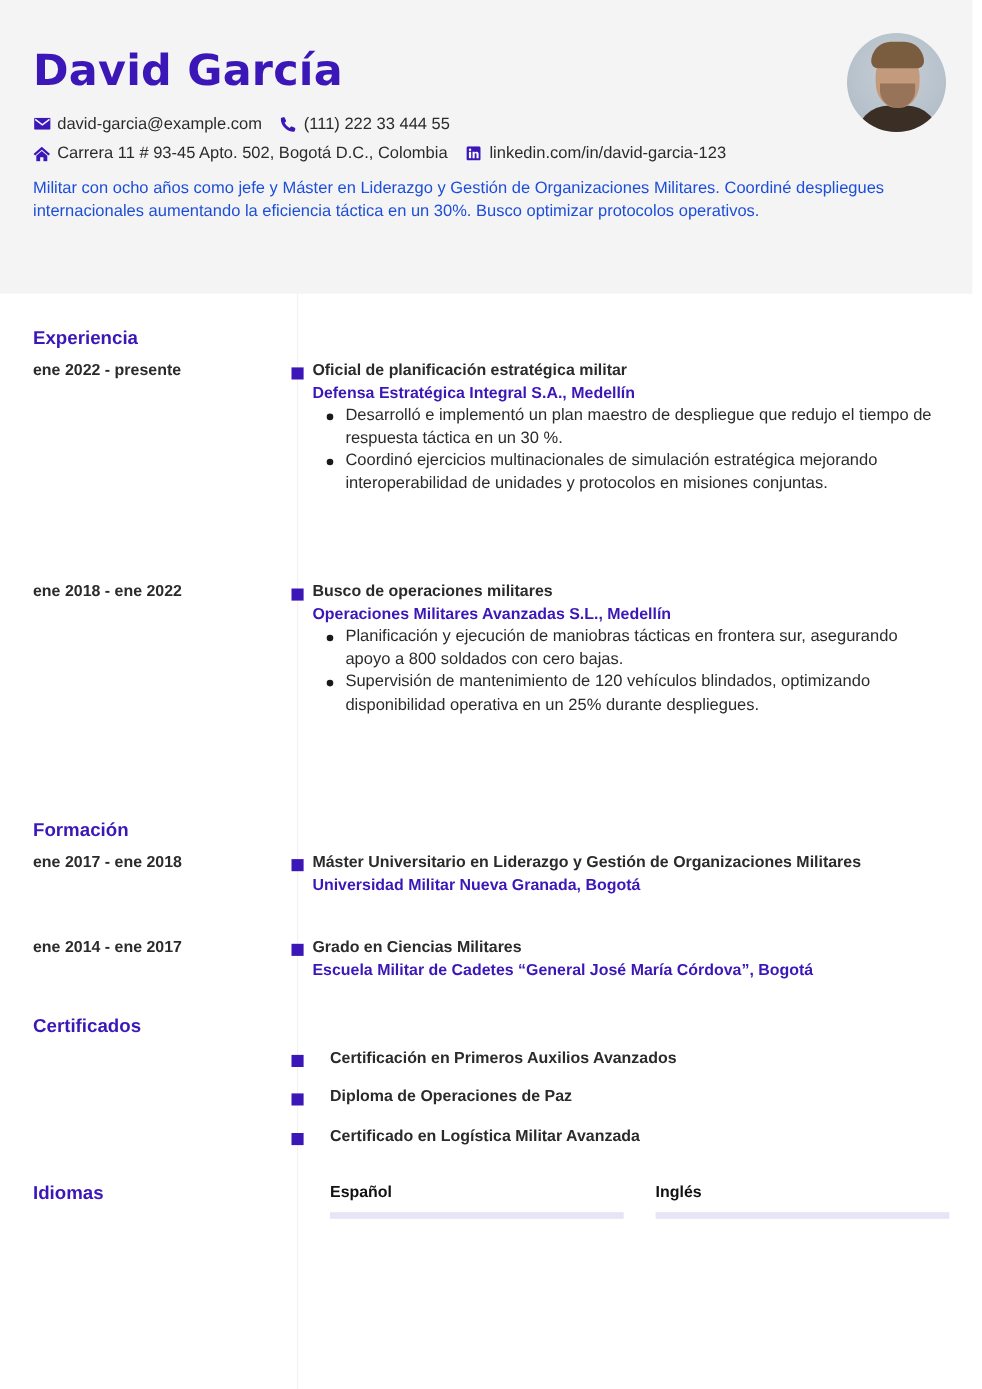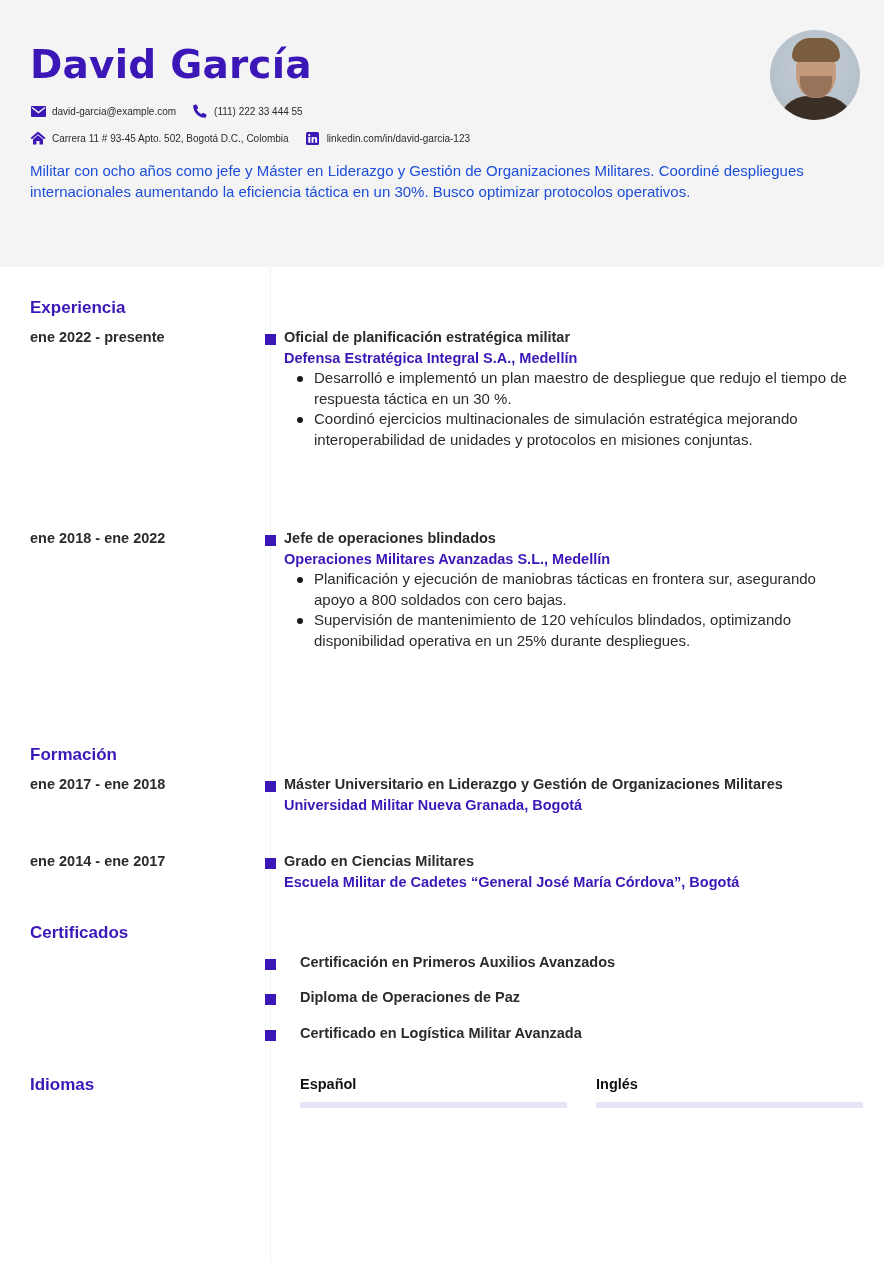--- a/index.html
+++ b/index.html
@@ -23,21 +23,21 @@
   .photo {
     position: absolute; left: 770px; top: 30px; width: 90px; height: 90px;
     border-radius: 50%; overflow: hidden;
     background: radial-gradient(circle at 50% 40%, #c9cfd6 0%, #b7c2cc 60%, #aab5bf 100%);
   }
   .photo .hair { position: absolute; left: 22px; top: 8px; width: 48px; height: 24px; border-radius: 24px 24px 8px 8px; background: #7a5c3f; }
   .photo .face { position: absolute; left: 26px; top: 16px; width: 40px; height: 52px; border-radius: 45%; background: #c49a7c; }
   .photo .beard { position: absolute; left: 30px; top: 46px; width: 32px; height: 22px; border-radius: 0 0 16px 16px; background: #8c6a50; opacity: 0.8; }
   .photo .shirt { position: absolute; left: 8px; top: 66px; width: 76px; height: 40px; border-radius: 30px 30px 0 0; background: #3b2e25; }
 
-  .contact-row { position: absolute; left: 30px; display: flex; align-items: center; font-size: 10px; color: #2b2b2b; }
+  .contact-row { position: absolute; left: 30px; display: flex; align-items: center; font-size: 15px; color: #2b2b2b; }
   .contact-row .item { display: flex; align-items: center; margin-right: 16px; }
   .contact-row .icon { width: 16px; height: 14px; margin-right: 6px; display: inline-flex; align-items: center; justify-content: center; }
   .row1 { top: 104px; }
   .row2 { top: 131px; }
 
   .summary {
     position: absolute; left: 30px; top: 161px; width: 830px;
     font-size: 15px; line-height: 20.6px; color: #1d4ed8;
   }
 
@@ -141,21 +141,21 @@
   <div class="org">Defensa Estratégica Integral S.A., Medellín</div>
   <ul>
     <li>Desarrolló e implementó un plan maestro de despliegue que redujo el tiempo de respuesta táctica en un 30 %.</li>
     <li>Coordinó ejercicios multinacionales de simulación estratégica mejorando interoperabilidad de unidades y protocolos en misiones conjuntas.</li>
   </ul>
 </div>
 
 <div class="date" style="top:530px;">ene 2018 - ene 2022</div>
 <div class="marker" style="top:535px;"></div>
 <div class="entry" style="top:528px;">
-  <div class="title">Jefe de operaciones blindados</div>
+  <div class="title">Busco de operaciones militares</div>
   <div class="org">Operaciones Militares Avanzadas S.L., Medellín</div>
   <ul>
     <li>Planificación y ejecución de maniobras tácticas en frontera sur, asegurando apoyo a 800 soldados con cero bajas.</li>
     <li>Supervisión de mantenimiento de 120 vehículos blindados, optimizando disponibilidad operativa en un 25% durante despliegues.</li>
   </ul>
 </div>
 
 <div class="section-title" style="top:745px;">Formación</div>
 
 <div class="date" style="top:776px;">ene 2017 - ene 2018</div>

